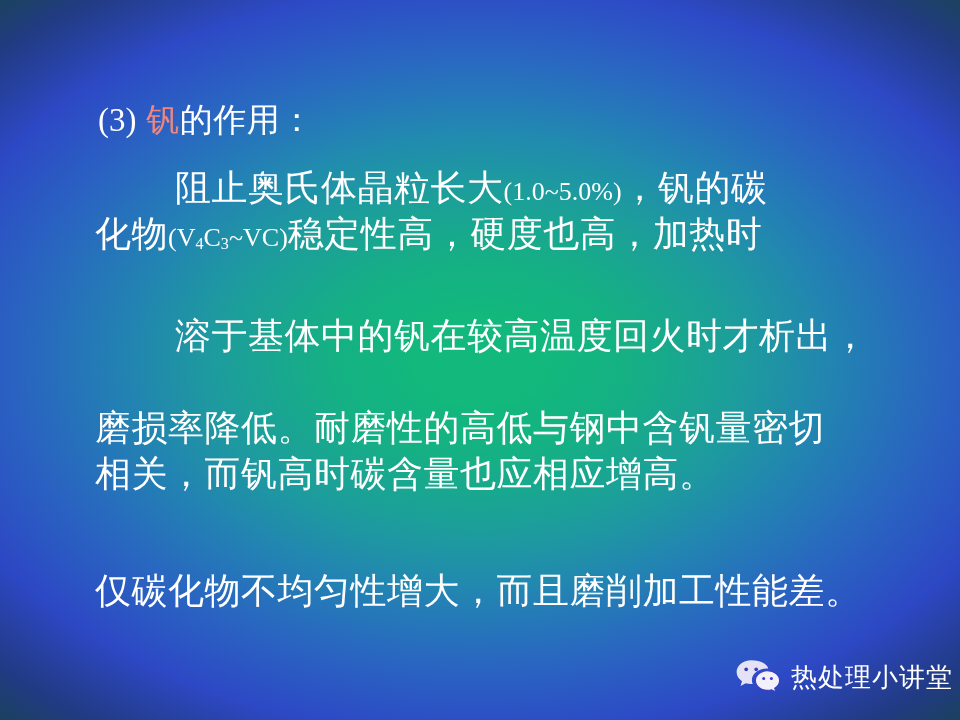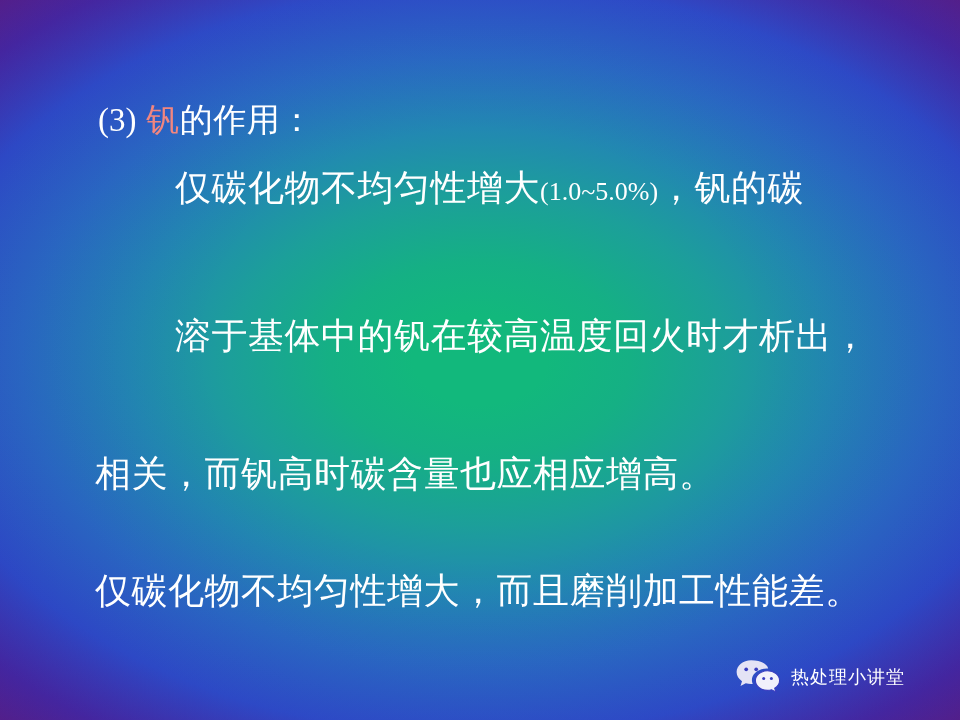--- a/index.html
+++ b/index.html
@@ -8,21 +8,21 @@
     background: #1a1a1a;
   }
 
   #slide {
     position: relative;
     width: 960px;
     height: 720px;
     overflow: hidden;
     font-family: "Liberation Sans", "DejaVu Sans", sans-serif;
     
-    background-color: #701a75;
+    background-color: #14532d;
   }
 
   
   #slide::before {
     content: "";
     position: absolute;
     left: 50%;
     top: 50%;
     width: 1180px;
     height: 780px;
@@ -121,48 +121,54 @@
     gap: 10px;
     z-index: 5;
   }
   .wechat-icon {
     width: 46px;
     height: 38px;
     display: block;
   }
   .watermark-label {
     color: #ffffff;
-    font-size: 18px;
+    font-size: 26px;
     line-height: 1;
     letter-spacing: 1px;
     white-space: nowrap;
   }
 </style>
 </head>
 <body>
 
 <div id="slide">
 
   <div class="content">
 
     <div class="line heading">
       <span class="lat">(3)</span><span>&nbsp;</span><span class="red">钒</span><span>的作用：</span>
     </div>
 
     <div class="line body-line p1l1">
-      <span>仅碳化物不均匀性增大</span><span class="lat">(1.0~5.0%)</span><span>，钒的碳</span>
+      <span>阻止奥氏体晶粒长大</span><span class="lat">(1.0~5.0%)</span><span>，钒的碳</span>
     </div>
 
+    <div class="line body-line p1l2">
+      <span>化物</span><span class="lat">(<span>V</span><sub>4</sub><span>C</span><sub>3</sub><span>~</span><span>VC</span>)</span><span>稳定性高，硬度也高，加热时</span>
+    </div>
 
 
     <div class="line body-line p2l1">
       <span>溶于基体中的钒在较高温度回火时才析出，</span>
     </div>
 
 
+    <div class="line body-line p2l3">
+      <span>磨损率降低。耐磨性的高低与钢中含钒量密切</span>
+    </div>
 
     <div class="line body-line p2l4">
       <span>相关，而钒高时碳含量也应相应增高。</span>
     </div>
 
 
     <div class="line body-line p3l2">
       <span>仅碳化物不均匀性增大，而且磨削加工性能差。</span>
     </div>
 

